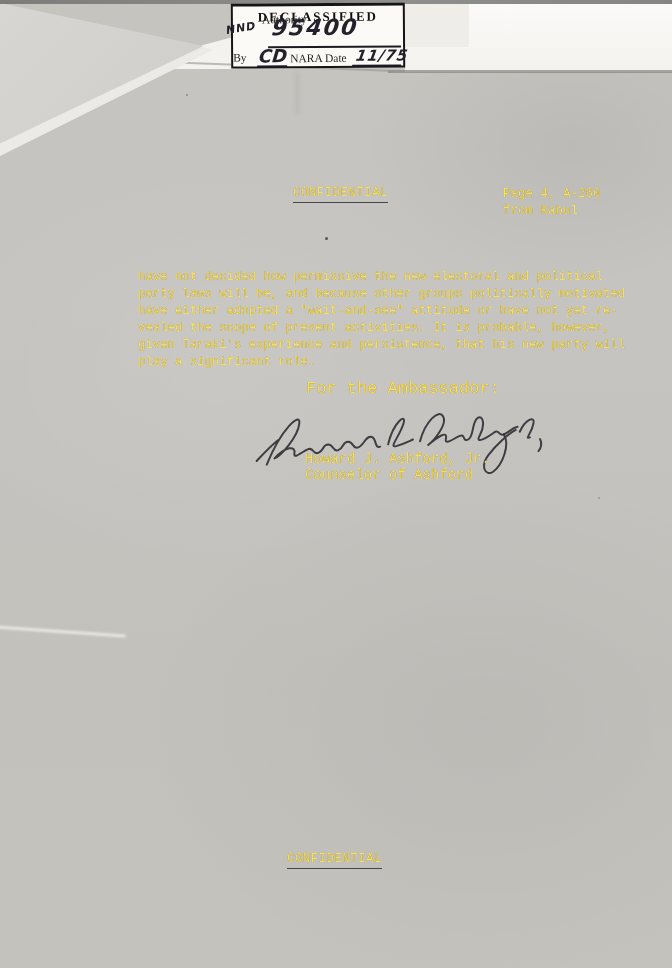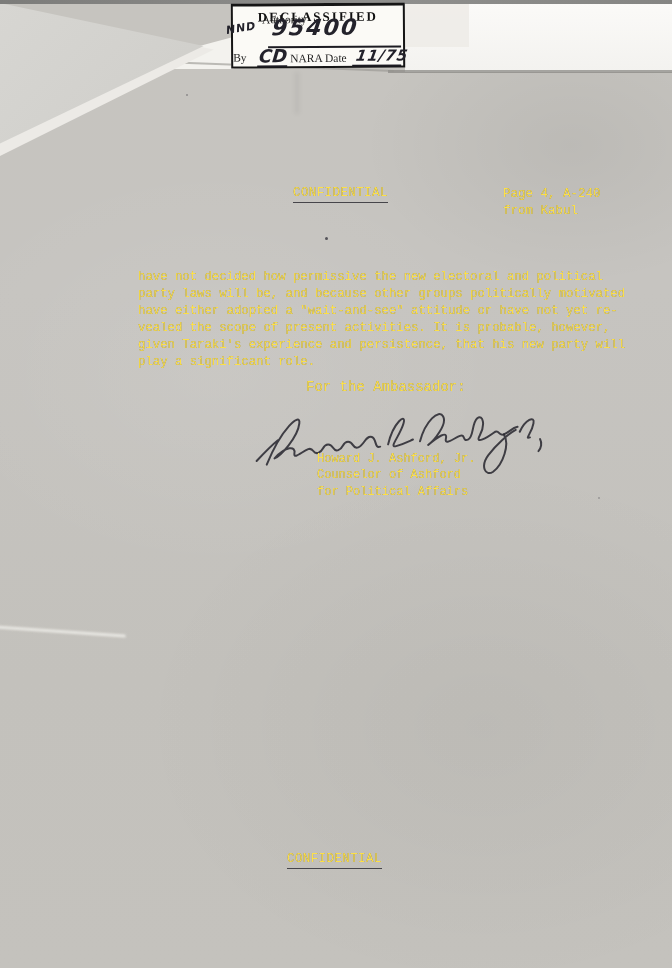--- a/index.html
+++ b/index.html
@@ -61,22 +61,22 @@
   .hl1{left:35px;top:40px;width:133px;}
   .hl2{left:24px;top:59px;width:30px;}
   .hl3{left:119px;top:59px;width:49px;}
   
   .typed{position:absolute;color:#fde047;text-shadow:0 0 .6px rgba(55,55,60,.75);}
   .conf-top{left:293px;top:186px;font-size:12.5px;letter-spacing:.4px;
     border-bottom:1.4px solid #46454a;padding-bottom:2px;}
   .page-ref{left:503px;top:186px;font-size:12.5px;line-height:17px;white-space:pre-line;}
   .body-text{left:118px;top:269px;width:500px;font-size:12.3px;line-height:17px;
     white-space:pre-line;margin-left:20px;}
-  .closing{left:306px;top:379px;font-size:14px;}
-  .signer{left:305px;top:451px;font-size:12px;line-height:16.3px;margin-left:12px;}
+  .closing{left:306px;top:379px;font-size:17px;}
+  .signer{left:305px;top:451px;font-size:14px;line-height:16.3px;}
   .conf-bottom{left:287px;top:852px;font-size:12.5px;letter-spacing:.4px;
     border-bottom:1.4px solid #46454a;padding-bottom:2px;}
   
   .sig{position:absolute;left:250px;top:396px;width:298px;height:90px;
     transform:rotate(-2deg);}
   .sig path{fill:none;stroke:#2b2a32;stroke-width:2;stroke-linecap:round;
     stroke-linejoin:round;opacity:.88;}
 </style>
 </head>
 <body>
@@ -106,21 +106,21 @@
     <div class="hl hl1"></div>
     <span class="lbl by-lbl">By</span>
     <span class="hand hand-by">CD</span>
     <div class="hl hl2"></div>
     <span class="lbl nara-lbl">NARA Date</span>
     <span class="hand hand-date">11/75</span>
     <div class="hl hl3"></div>
   </div>
 
   <div class="typed conf-top">CONFIDENTIAL</div>
-  <div class="typed page-ref">Page 4, A-240
+  <div class="typed page-ref">Page 4, A-260
 from Kabul</div>
   <div class="typed body-text">have not decided how permissive the new electoral and political
 party laws will be, and because other groups politically motivated
 have either adopted a "wait-and-see" attitude or have not yet re-
 vealed the scope of present activities.  It is probable, however,
 given Taraki's experience and persistence, that his new party will
 play a significant role.</div>
   <div class="typed closing">For the Ambassador:</div>
 
   <svg class="sig" viewBox="0 0 298 90" aria-label="Howard J. Ashford, Jr. signature">
@@ -133,17 +133,16 @@
              C194,52 204,44 210,42 C216,40 212,48 218,46 C224,44 222,30 228,25 C234,21 236,32 230,42
              C224,52 238,44 244,40 C250,36 248,44 254,42 C260,40 262,36 268,35"></path>
     <path d="M254,42 C260,52 252,72 242,79 C234,84 229,73 238,62 C246,52 258,42 266,38"></path>
     <path d="M270,40 C276,28 286,24 284,32 C282,42 274,48 280,46"></path>
     <path d="M290,48 C292,52 291,57 288,60"></path>
   </svg>
 
   <div class="typed signer">
     <div>Howard J. Ashford, Jr.</div>
     <div>Counselor of Ashford</div>
-    <div>for Political Affairs</div>
   </div>
 
   <div class="typed conf-bottom">CONFIDENTIAL</div>
 </div>
 
 </body></html>

